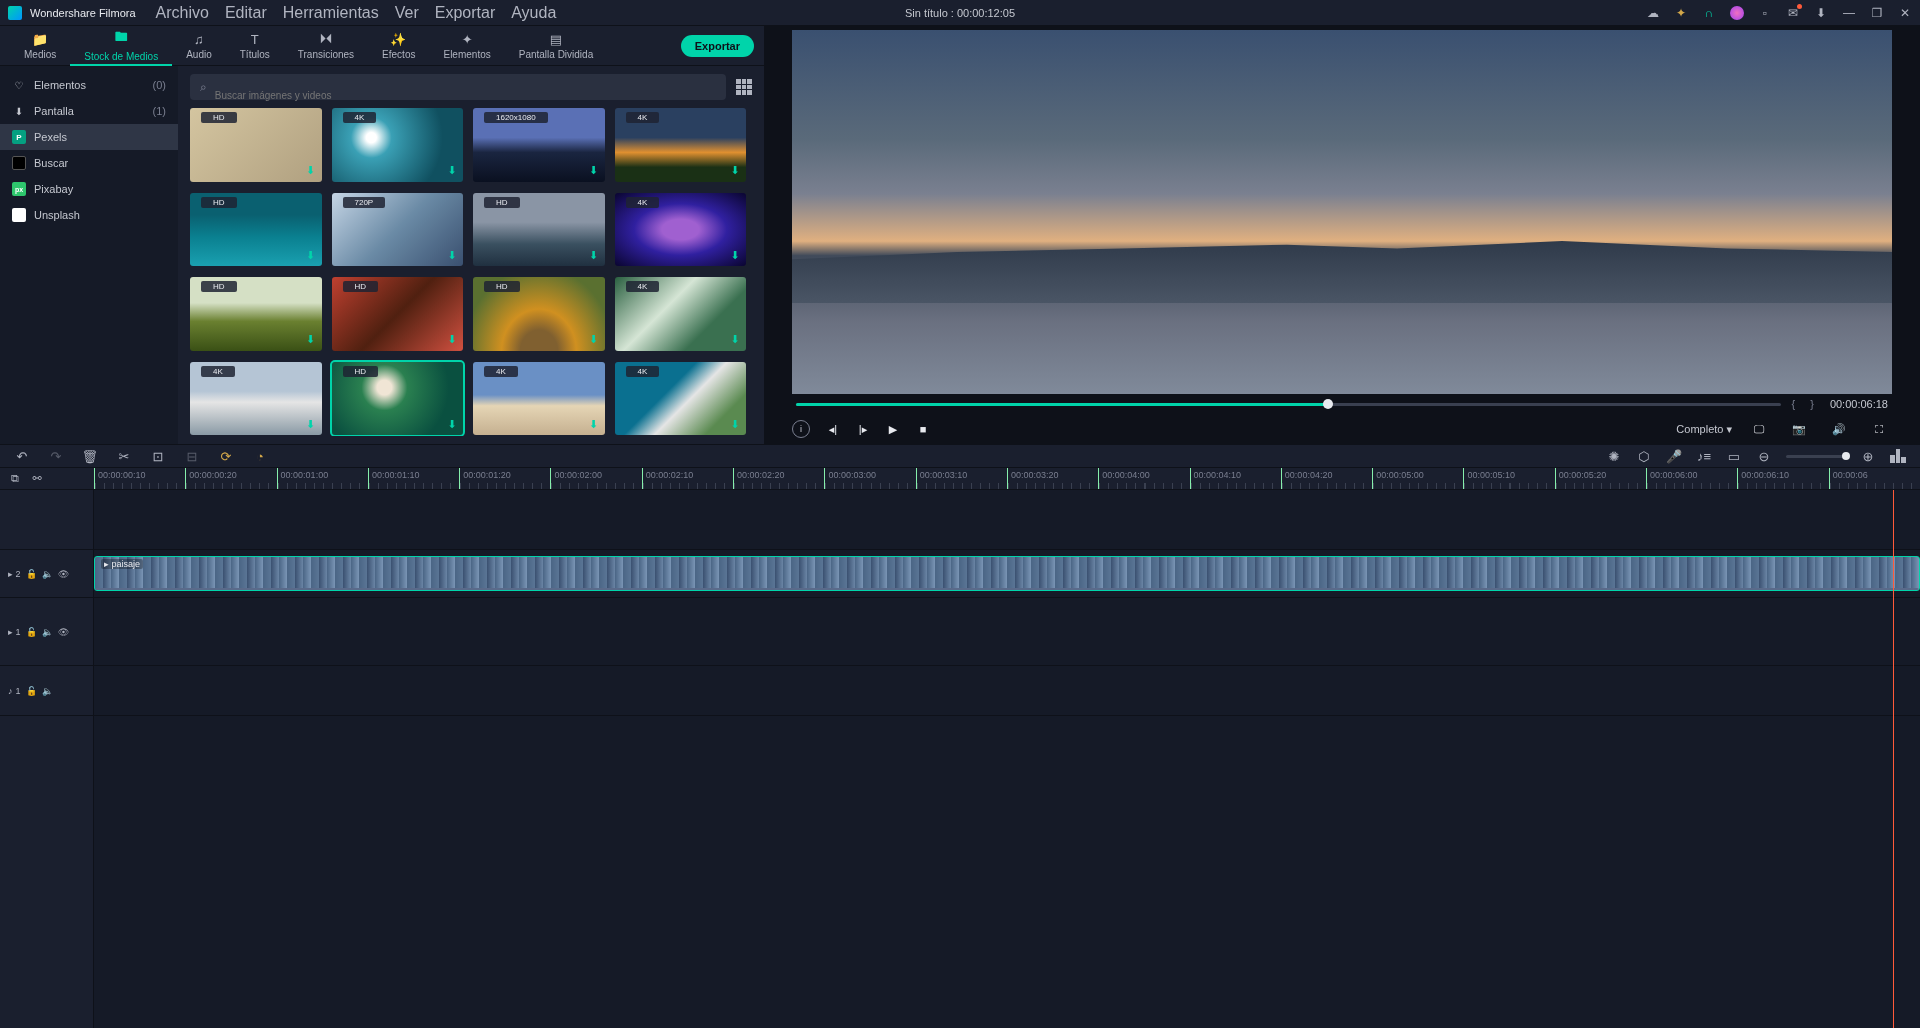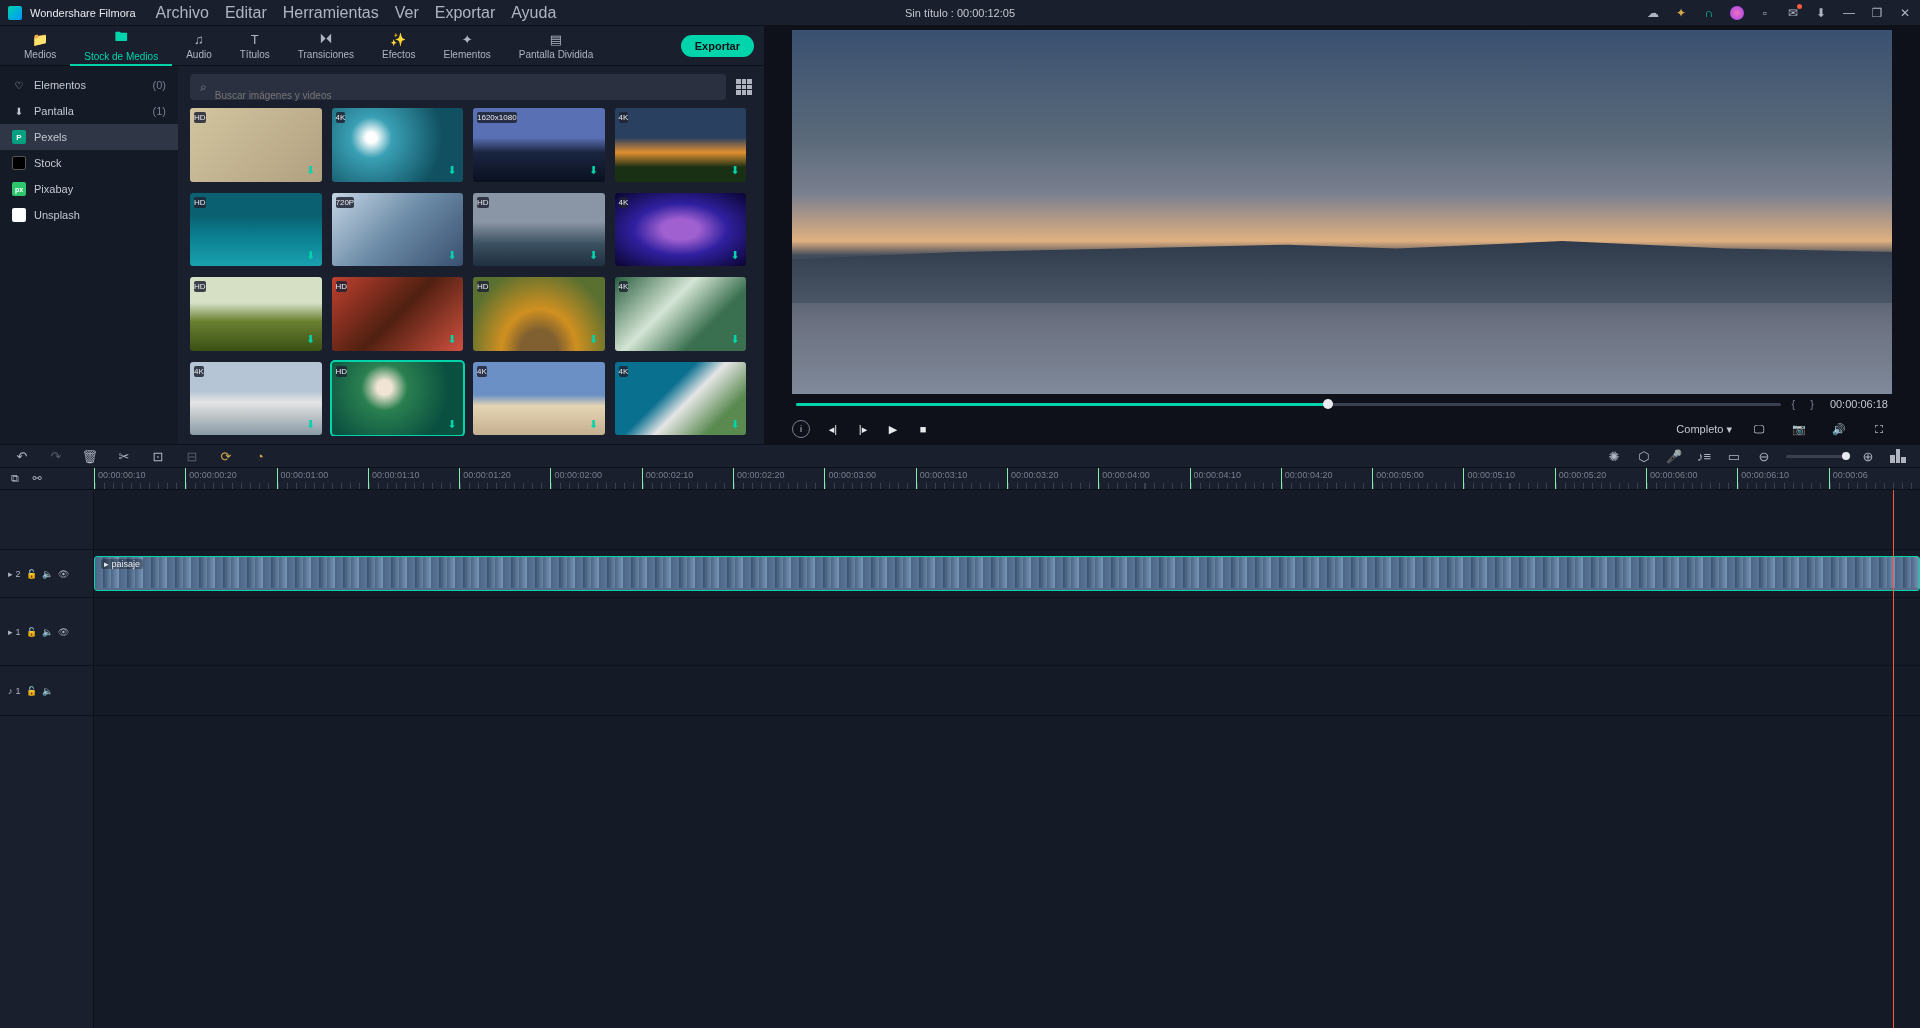--- a/index.html
+++ b/index.html
@@ -45,21 +45,21 @@
 .grid-ic { width: 16px; height: 16px; cursor: pointer; display: grid; grid-template-columns: 1fr 1fr 1fr; grid-template-rows: 1fr 1fr 1fr; gap: 1px; }
 .grid-ic span { background: #b0b4c0; }
 
 .chip-row { display: flex; gap: 8px; margin-bottom: 10px; }
 .chip { padding: 4px 16px; border-radius: 12px; font-size: 11px; cursor: pointer; color: #b0b4c0; }
 .chip.active { background: #00d4aa; color: #0e1119; }
 
 .thumb-grid { flex: 1; overflow-y: auto; display: grid; grid-template-columns: repeat(5, 1fr); gap: 10px; padding-right: 6px; }
 .thumb { position: relative; aspect-ratio: 16/9; border-radius: 3px; overflow: hidden; cursor: pointer; background: #2a3040; }
 .thumb.sel { outline: 2px solid #00d4aa; }
-.badge { position: absolute; top: 4px; left: 4px; background: rgba(30,35,50,.85); color: #e8eaef; font-size: 8px; padding: 1px 0; border-radius: 2px; }
+.badge { position: absolute; top: 4px; left: 11px; background: rgba(30,35,50,.85); color: #e8eaef; font-size: 8px; padding: 1px 12px; border-radius: 2px; }
 .dl { position: absolute; bottom: 4px; right: 4px; width: 14px; height: 14px; display: flex; align-items: center; justify-content: center; color: #00d4aa; font-size: 11px; }
 .thumb-img { width: 100%; height: 100%; }
 
 
 .preview-panel { flex: 1; background: #0e1119; display: flex; flex-direction: column; padding: 0 28px; }
 .preview-img { flex: 1; margin-top: 4px; background: linear-gradient(to bottom, #3a5070 0%, #5a6a7a 30%, #7a8090 45%, #e0b080 58%, #404a5a 62%, #6a7080 80%, #808a9a 100%); position: relative; }
 .preview-img::before { content: ""; position: absolute; top: 55%; left: 0; right: 0; height: 20%; background: linear-gradient(to bottom, #2a3545, #4a5565); clip-path: polygon(0 40%, 15% 30%, 30% 25%, 45% 20%, 55% 25%, 70% 15%, 85% 25%, 100% 30%, 100% 100%, 0 100%); }
 .play-bar { height: 20px; display: flex; align-items: center; gap: 10px; padding: 0 4px; }
 .pb-track { flex: 1; height: 3px; background: #3a4050; border-radius: 2px; position: relative; }
 .pb-fill { position: absolute; left: 0; top: 0; bottom: 0; background: #00d4aa; border-radius: 2px; }
@@ -204,21 +204,21 @@
             <span class="side-ic ic-dl"></span>
             <span>Pantalla</span>
             <span class="cnt">(1)</span>
           </div>
         <div class="side-item selected">
             <span class="side-ic ic-pexels">P</span>
             <span>Pexels</span>
           </div>
         <div class="side-item">
             <span class="side-ic ic-giphy"></span>
-            <span>Stock</span>
+            <span>Buscar</span>
           </div>
         <div class="side-item">
             <span class="side-ic ic-pixabay">px</span>
             <span>Pixabay</span>
           </div>
         <div class="side-item">
             <span class="side-ic ic-unsplash"></span>
             <span>Unsplash</span>
           </div>
       </div>

